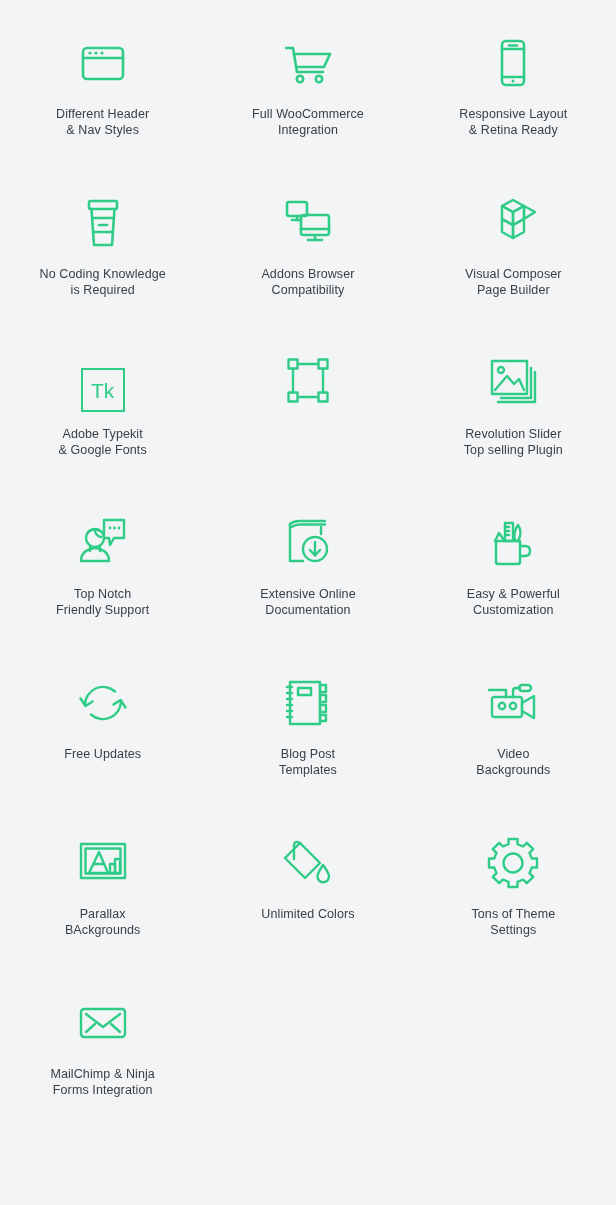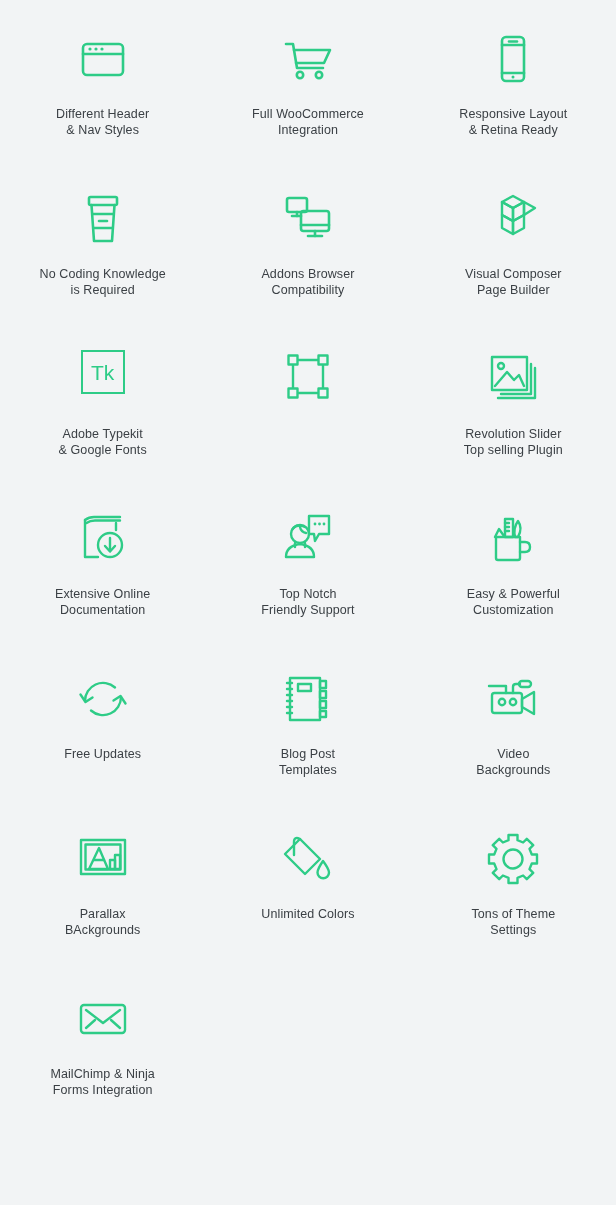--- a/index.html
+++ b/index.html
@@ -30,21 +30,21 @@
     align-items: center;
     justify-content: flex-start;
     padding-top: 8px;
     box-sizing: border-box;
   }
 
   .feature-icon {
     width: 62px;
     height: 62px;
     display: flex;
-    align-items: flex-start;
+    align-items: flex-end;
     justify-content: center;
     margin-bottom: 14px;
   }
   .feature-icon svg {
     display: block;
     width: 58px;
     height: 58px;
   }
 
   .feature-label {
@@ -201,49 +201,49 @@
         <polyline points="11,36 23,22 30,30 35,25 40,36"></polyline>
       </svg>
     </div>
     <div class="feature-label">Revolution Slider
 Top selling Plugin</div>
   </div>
 
   <div class="feature-cell">
     <div class="feature-icon">
       <svg viewBox="0 0 58 58" fill="none" stroke="#2ecc87" stroke-width="2.4" stroke-linecap="round" stroke-linejoin="round">
-        <path d="M11 10 L11 47 L24 47"></path>
-        <path d="M11 10 Q15 7 20 7 L46 7"></path>
-        <path d="M12.5 13 Q16 10.5 21 10.5 L46 10.5"></path>
-        <path d="M42 13 L42 20"></path>
-        <circle cx="36" cy="35" r="12"></circle>
-        <line x1="36" y1="28" x2="36" y2="41"></line>
-        <polyline points="31,36 36,41.5 41,36"></polyline>
-      </svg>
-    </div>
-    <div class="feature-label">Extensive Online
-Documentation</div>
-  </div>
-
-  <div class="feature-cell">
-    <div class="feature-icon">
-      <svg viewBox="0 0 58 58" fill="none" stroke="#2ecc87" stroke-width="2.4" stroke-linecap="round" stroke-linejoin="round">
         <polyline points="30,6 50,6 50,24 40,24 36,31 35,24 30,24 30,6"></polyline>
         <circle cx="36" cy="14" r="1.4" fill="#2ecc87" stroke="none"></circle>
         <circle cx="40.5" cy="14" r="1.4" fill="#2ecc87" stroke="none"></circle>
         <circle cx="45" cy="14" r="1.4" fill="#2ecc87" stroke="none"></circle>
         <circle cx="21" cy="24" r="9"></circle>
         <path d="M13.5 19 Q18 13 26 17"></path>
         <path d="M21 17 Q22 22 27 23"></path>
         <path d="M7 47 Q7 36 21 34 Q35 36 35 47 Z"></path>
         <path d="M16 33 L16 37 M26 33 L26 37"></path>
       </svg>
     </div>
     <div class="feature-label">Top Notch
 Friendly Support</div>
+  </div>
+
+  <div class="feature-cell">
+    <div class="feature-icon">
+      <svg viewBox="0 0 58 58" fill="none" stroke="#2ecc87" stroke-width="2.4" stroke-linecap="round" stroke-linejoin="round">
+        <path d="M11 10 L11 47 L24 47"></path>
+        <path d="M11 10 Q15 7 20 7 L46 7"></path>
+        <path d="M12.5 13 Q16 10.5 21 10.5 L46 10.5"></path>
+        <path d="M42 13 L42 20"></path>
+        <circle cx="36" cy="35" r="12"></circle>
+        <line x1="36" y1="28" x2="36" y2="41"></line>
+        <polyline points="31,36 36,41.5 41,36"></polyline>
+      </svg>
+    </div>
+    <div class="feature-label">Extensive Online
+Documentation</div>
   </div>
 
   <div class="feature-cell">
     <div class="feature-icon">
       <svg viewBox="0 0 58 58" fill="none" stroke="#2ecc87" stroke-width="2.4" stroke-linecap="round" stroke-linejoin="round">
         <path d="M12 27 L12 48 Q12 50 14 50 L34 50 Q36 50 36 48 L36 27 Z"></path>
         <path d="M36 32 L41 32 Q46 32 46 37 Q46 42 41 42 L36 42"></path>
         <polyline points="11,27 15,19 20,26"></polyline>
         <rect x="21" y="9" width="8" height="18"></rect>
         <line x1="21" y1="13" x2="25" y2="13"></line>

